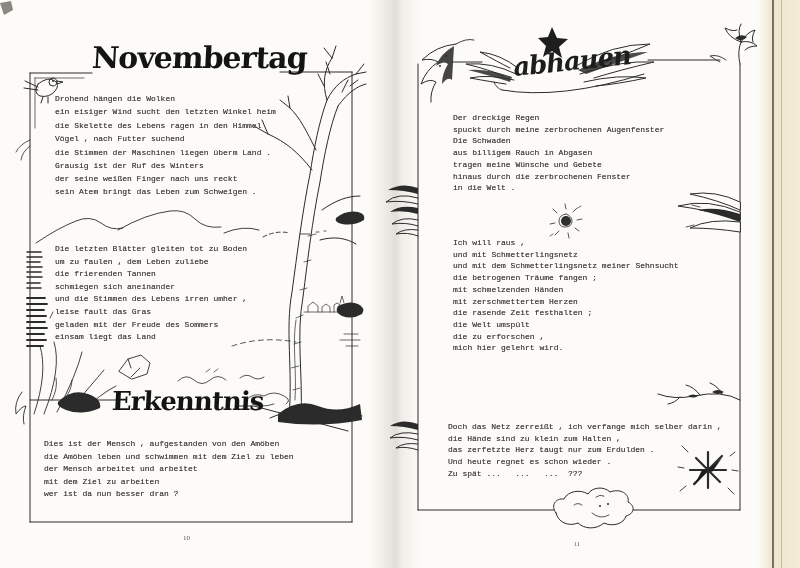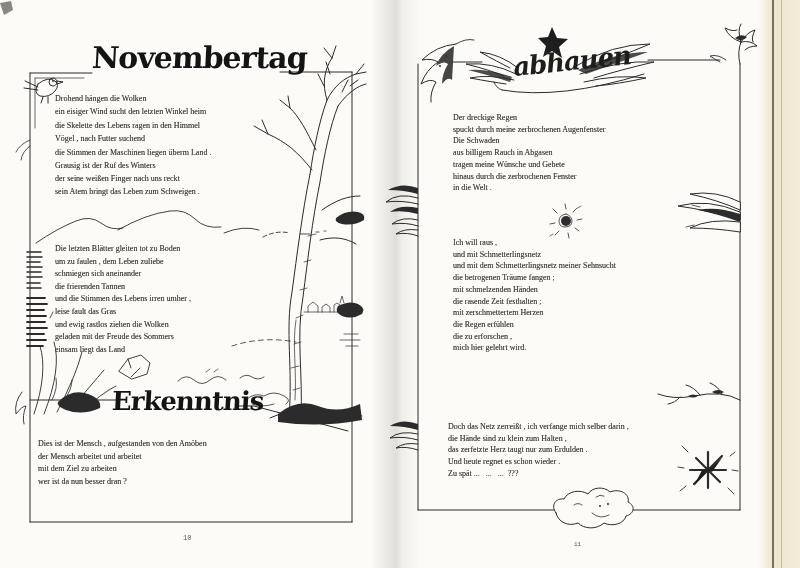--- a/index.html
+++ b/index.html
@@ -1,32 +1,32 @@
 <!DOCTYPE html>
 <html><head>
 <meta charset="utf-8">
 <style>
   html,body{margin:0;padding:0;background:#e8e8e8}
   #scan{position:relative;width:800px;height:568px;background:#fcfbf7;overflow:hidden;
         font-family:"Liberation Sans",sans-serif}
   .abs{position:absolute}
   .poem{position:absolute;color:#413f3c;text-shadow:0 0 .4px rgba(65,63,60,.65)}
-  .pline{font-family:Liberation Serif, serif;font-size:8px;white-space:pre}
+  .pline{font-family:Liberation Mono, monospace;font-size:8px;white-space:pre}
   .lh134 .pline{line-height:13.4px}
   .lh126 .pline{line-height:12.6px}
   .lh125 .pline{line-height:12.5px}
   .lh117 .pline{line-height:11.7px}
   .blackletter{position:absolute;font-family:"DejaVu Serif",serif;font-weight:bold;color:#141414;
                transform:skewX(-3deg);letter-spacing:-1px}
   #title-novembertag{left:92px;top:40px;width:196px;text-align:center;font-size:30px}
   #title-erkenntnis{left:112px;top:386px;width:136px;text-align:center;font-size:26px}
   #title-abhauen{position:absolute;left:502px;top:46px;width:140px;text-align:center;
                  font-family:"DejaVu Serif",serif;font-style:italic;font-weight:bold;
                  font-size:26px;color:#1d1d1d;transform:rotate(-6deg);letter-spacing:-1px}
-  .pagenum{position:absolute;font-family:Liberation Mono, monospace;font-size:7px;color:#5a5751}
+  .pagenum{position:absolute;font-family:Liberation Serif, serif;font-size:7px;color:#5a5751}
   #gutter-shadow{left:370px;top:0;width:50px;height:568px;
       background:linear-gradient(90deg,rgba(130,122,108,0) 0%,rgba(130,122,108,.22) 52%,
                  rgba(130,122,108,.10) 64%,rgba(130,122,108,0) 100%)}
   #page-edge-strip{left:758px;top:0;width:42px;height:568px;
       background:linear-gradient(90deg,rgba(242,232,210,0) 0%,#efe5cd 35%,#f4ecd9 100%)}
   #page-edge-line{left:772px;top:0;width:2px;height:568px;background:rgba(72,68,60,.72)}
   #page-edge-line2{left:781px;top:0;width:1px;height:568px;background:rgba(140,130,110,.45)}
   svg{position:absolute;left:0;top:0}
 </style>
 </head>
@@ -195,33 +195,33 @@
     </div>
 
   <div class="poem lh134" style="left:55px;top:172px">
       <div class="pline">der seine weißen Finger nach uns reckt</div>
       <div class="pline">sein Atem bringt das Leben zum Schweigen .</div>
     </div>
 
   <div class="poem lh126" style="left:55px;top:243px">
       <div class="pline">Die letzten Blätter gleiten tot zu Boden</div>
       <div class="pline">um zu faulen , dem Leben zuliebe</div>
+      <div class="pline">die frierenden Tannen</div>
       <div class="pline">schmiegen sich aneinander</div>
-      <div class="pline">die frierenden Tannen</div>
       <div class="pline">und die Stimmen des Lebens irren umher ,</div>
       <div class="pline">leise fault das Gras</div>
-      <div class="pline">und ewig rastlos ziehen die Wolken</div>
       <div class="pline">geladen mit der Freude des Sommers</div>
       <div class="pline">einsam liegt das Land</div>
     </div>
 
   <div class="blackletter" id="title-erkenntnis">Erkenntnis</div>
 
-  <div class="poem lh125" style="left:38px;top:438px">
+  <div class="poem lh125" style="left:44px;top:438px">
       <div class="pline">Dies ist der Mensch , aufgestanden von den Amöben</div>
+      <div class="pline">die Amöben leben und schwimmen mit dem Ziel zu leben</div>
       <div class="pline">der Mensch arbeitet und arbeitet</div>
       <div class="pline">mit dem Ziel zu arbeiten</div>
       <div class="pline">wer ist da nun besser dran ?</div>
     </div>
 
   <div class="pagenum" style="left:183px;top:534px">10</div>
 
   <div id="title-abhauen">abhauen</div>
 
   <div class="poem lh117" style="left:453px;top:112px">
@@ -233,23 +233,23 @@
       <div class="pline">hinaus durch die zerbrochenen Fenster</div>
       <div class="pline">in die Welt .</div>
     </div>
 
   <div class="poem lh117" style="left:453px;top:237px">
       <div class="pline">Ich will raus ,</div>
       <div class="pline">und mit Schmetterlingsnetz</div>
       <div class="pline">und mit dem Schmetterlingsnetz meiner Sehnsucht</div>
       <div class="pline">die betrogenen Träume fangen ;</div>
       <div class="pline">mit schmelzenden Händen</div>
+      <div class="pline">mit zerschmettertem Herzen</div>
       <div class="pline">die rasende Zeit festhalten ;</div>
-      <div class="pline">mit zerschmettertem Herzen</div>
-      <div class="pline">die Regen erfühlen</div>
+      <div class="pline">die Welt umspült</div>
       <div class="pline">die zu erforschen ,</div>
       <div class="pline">mich hier gelehrt wird.</div>
     </div>
 
   <div class="poem lh117" style="left:448px;top:421px">
       <div class="pline">Doch das Netz zerreißt , ich verfange mich selber darin ,</div>
       <div class="pline">die Hände sind zu klein zum Halten ,</div>
       <div class="pline">das zerfetzte Herz taugt nur zum Erdulden .</div>
       <div class="pline">Und heute regnet es schon wieder .</div>
       <div class="pline">Zu spät ...   ...   ...  ???</div>

